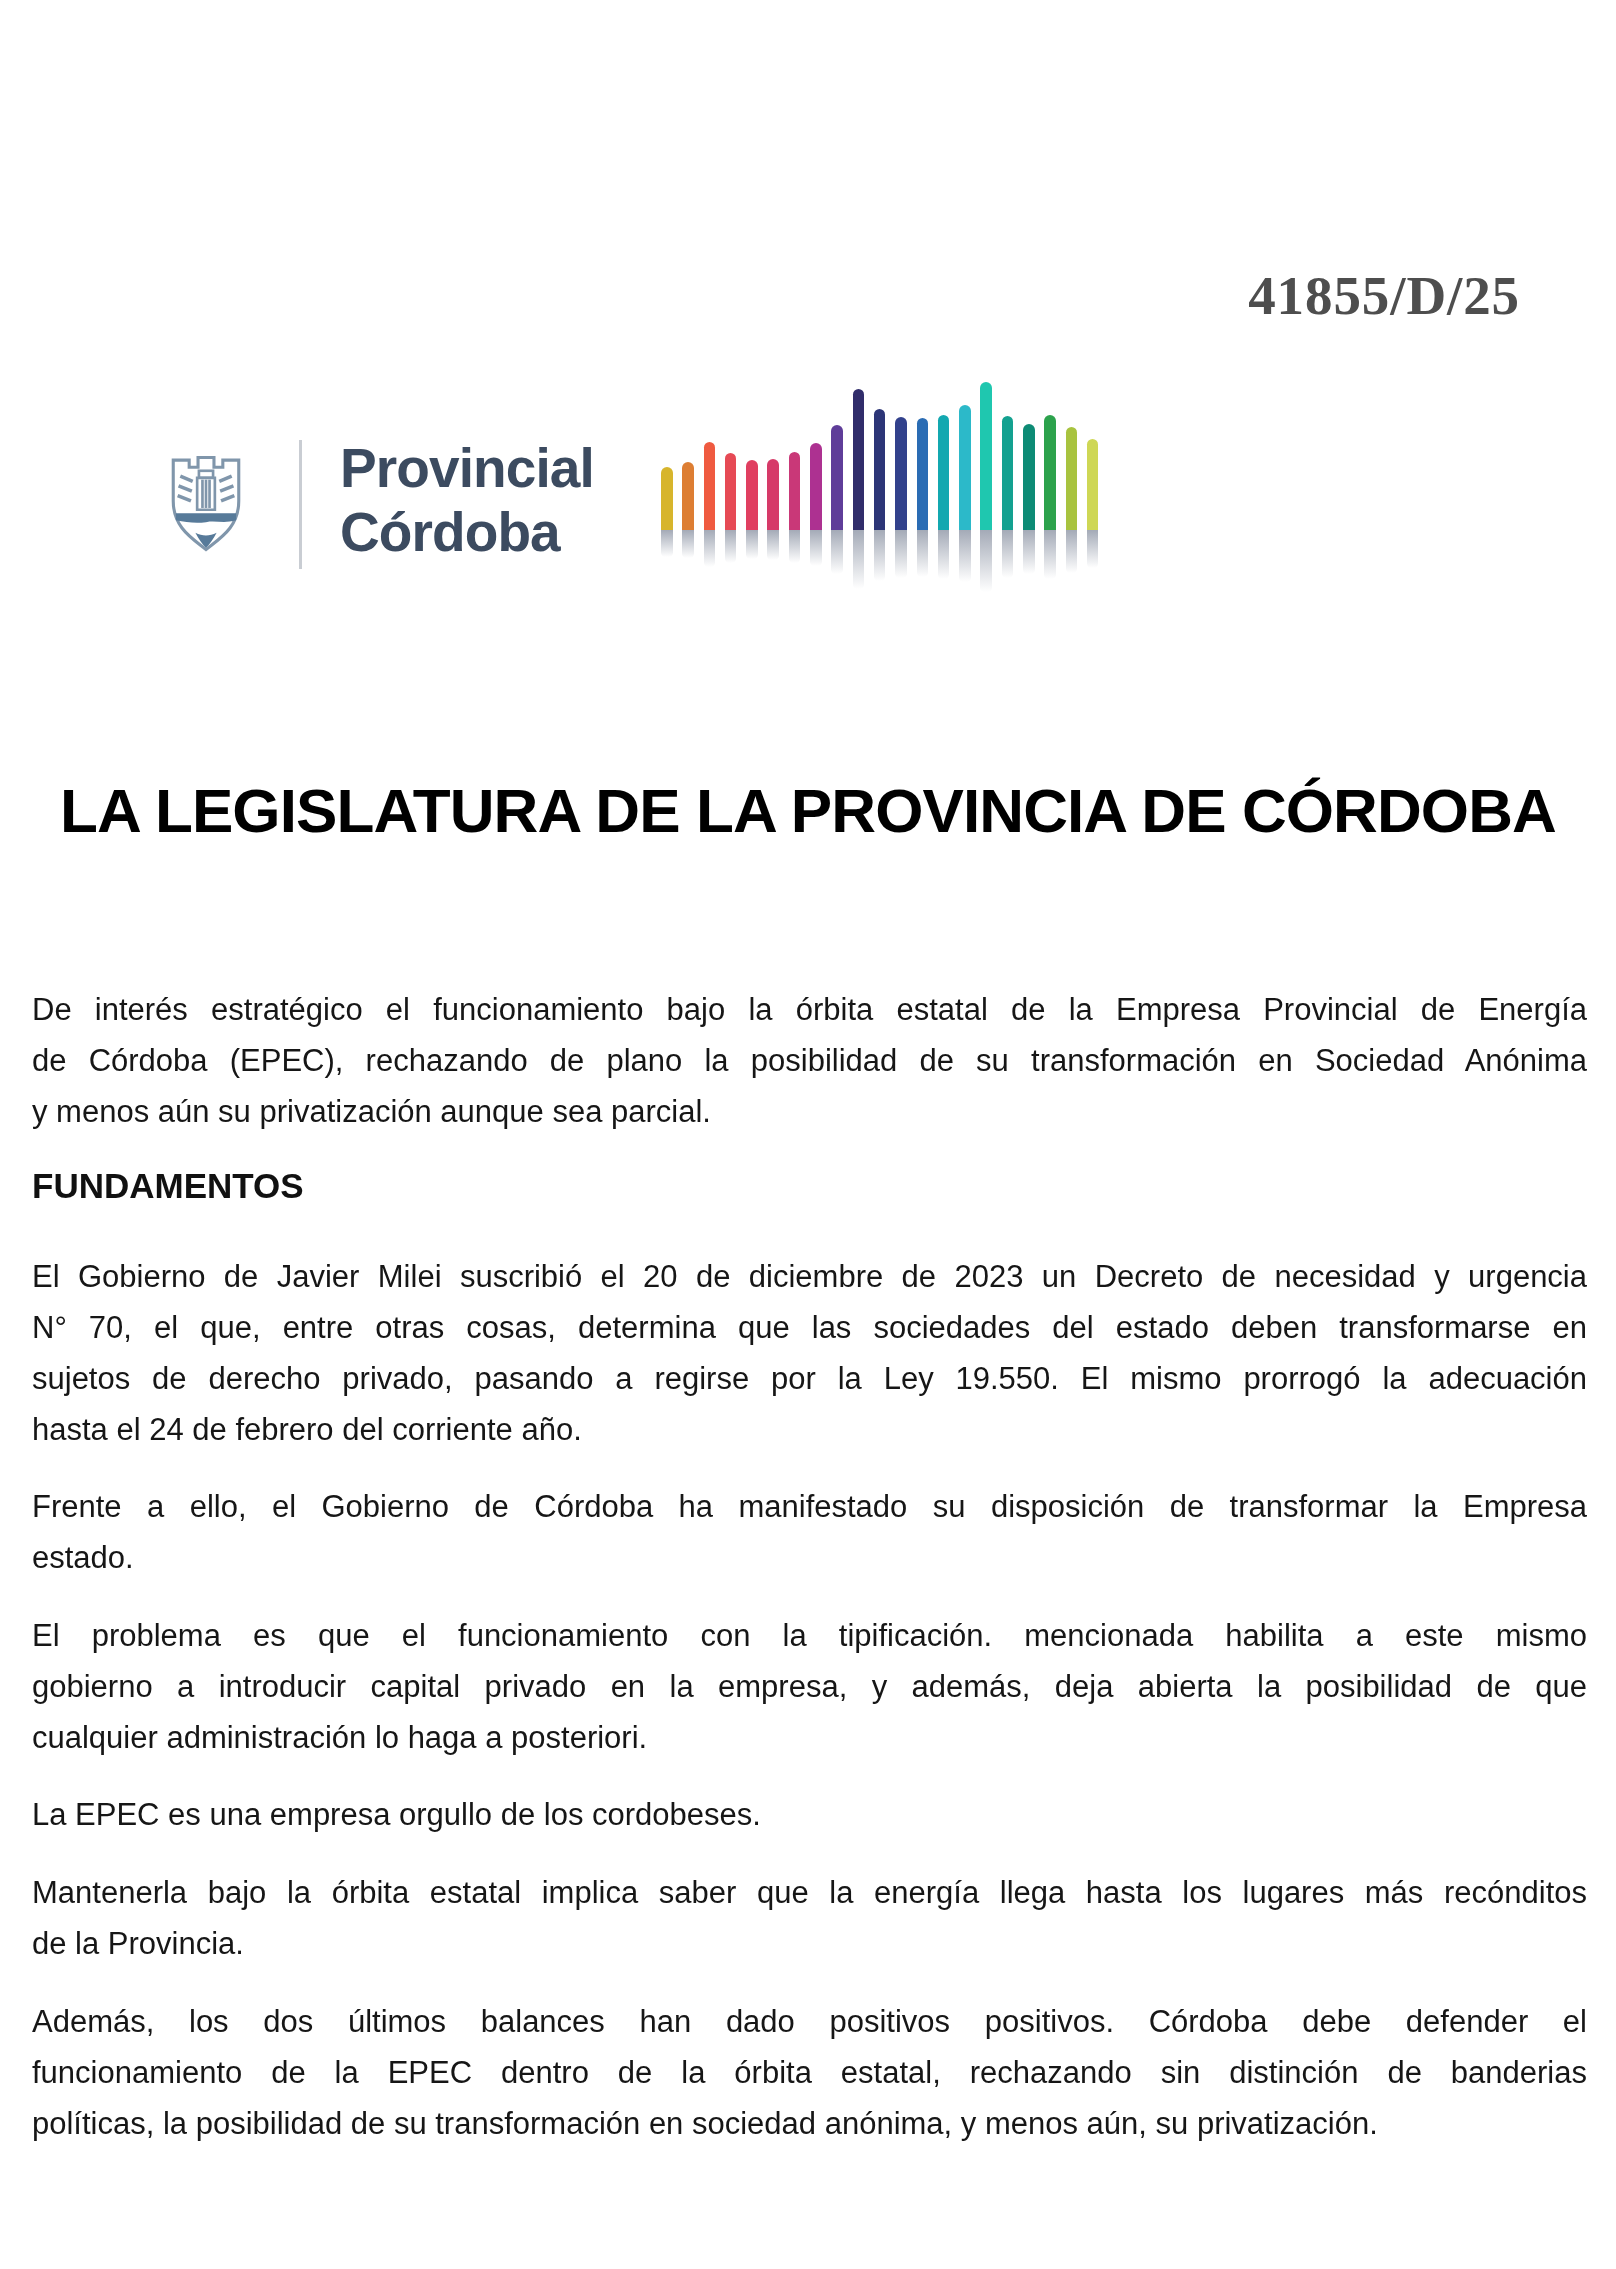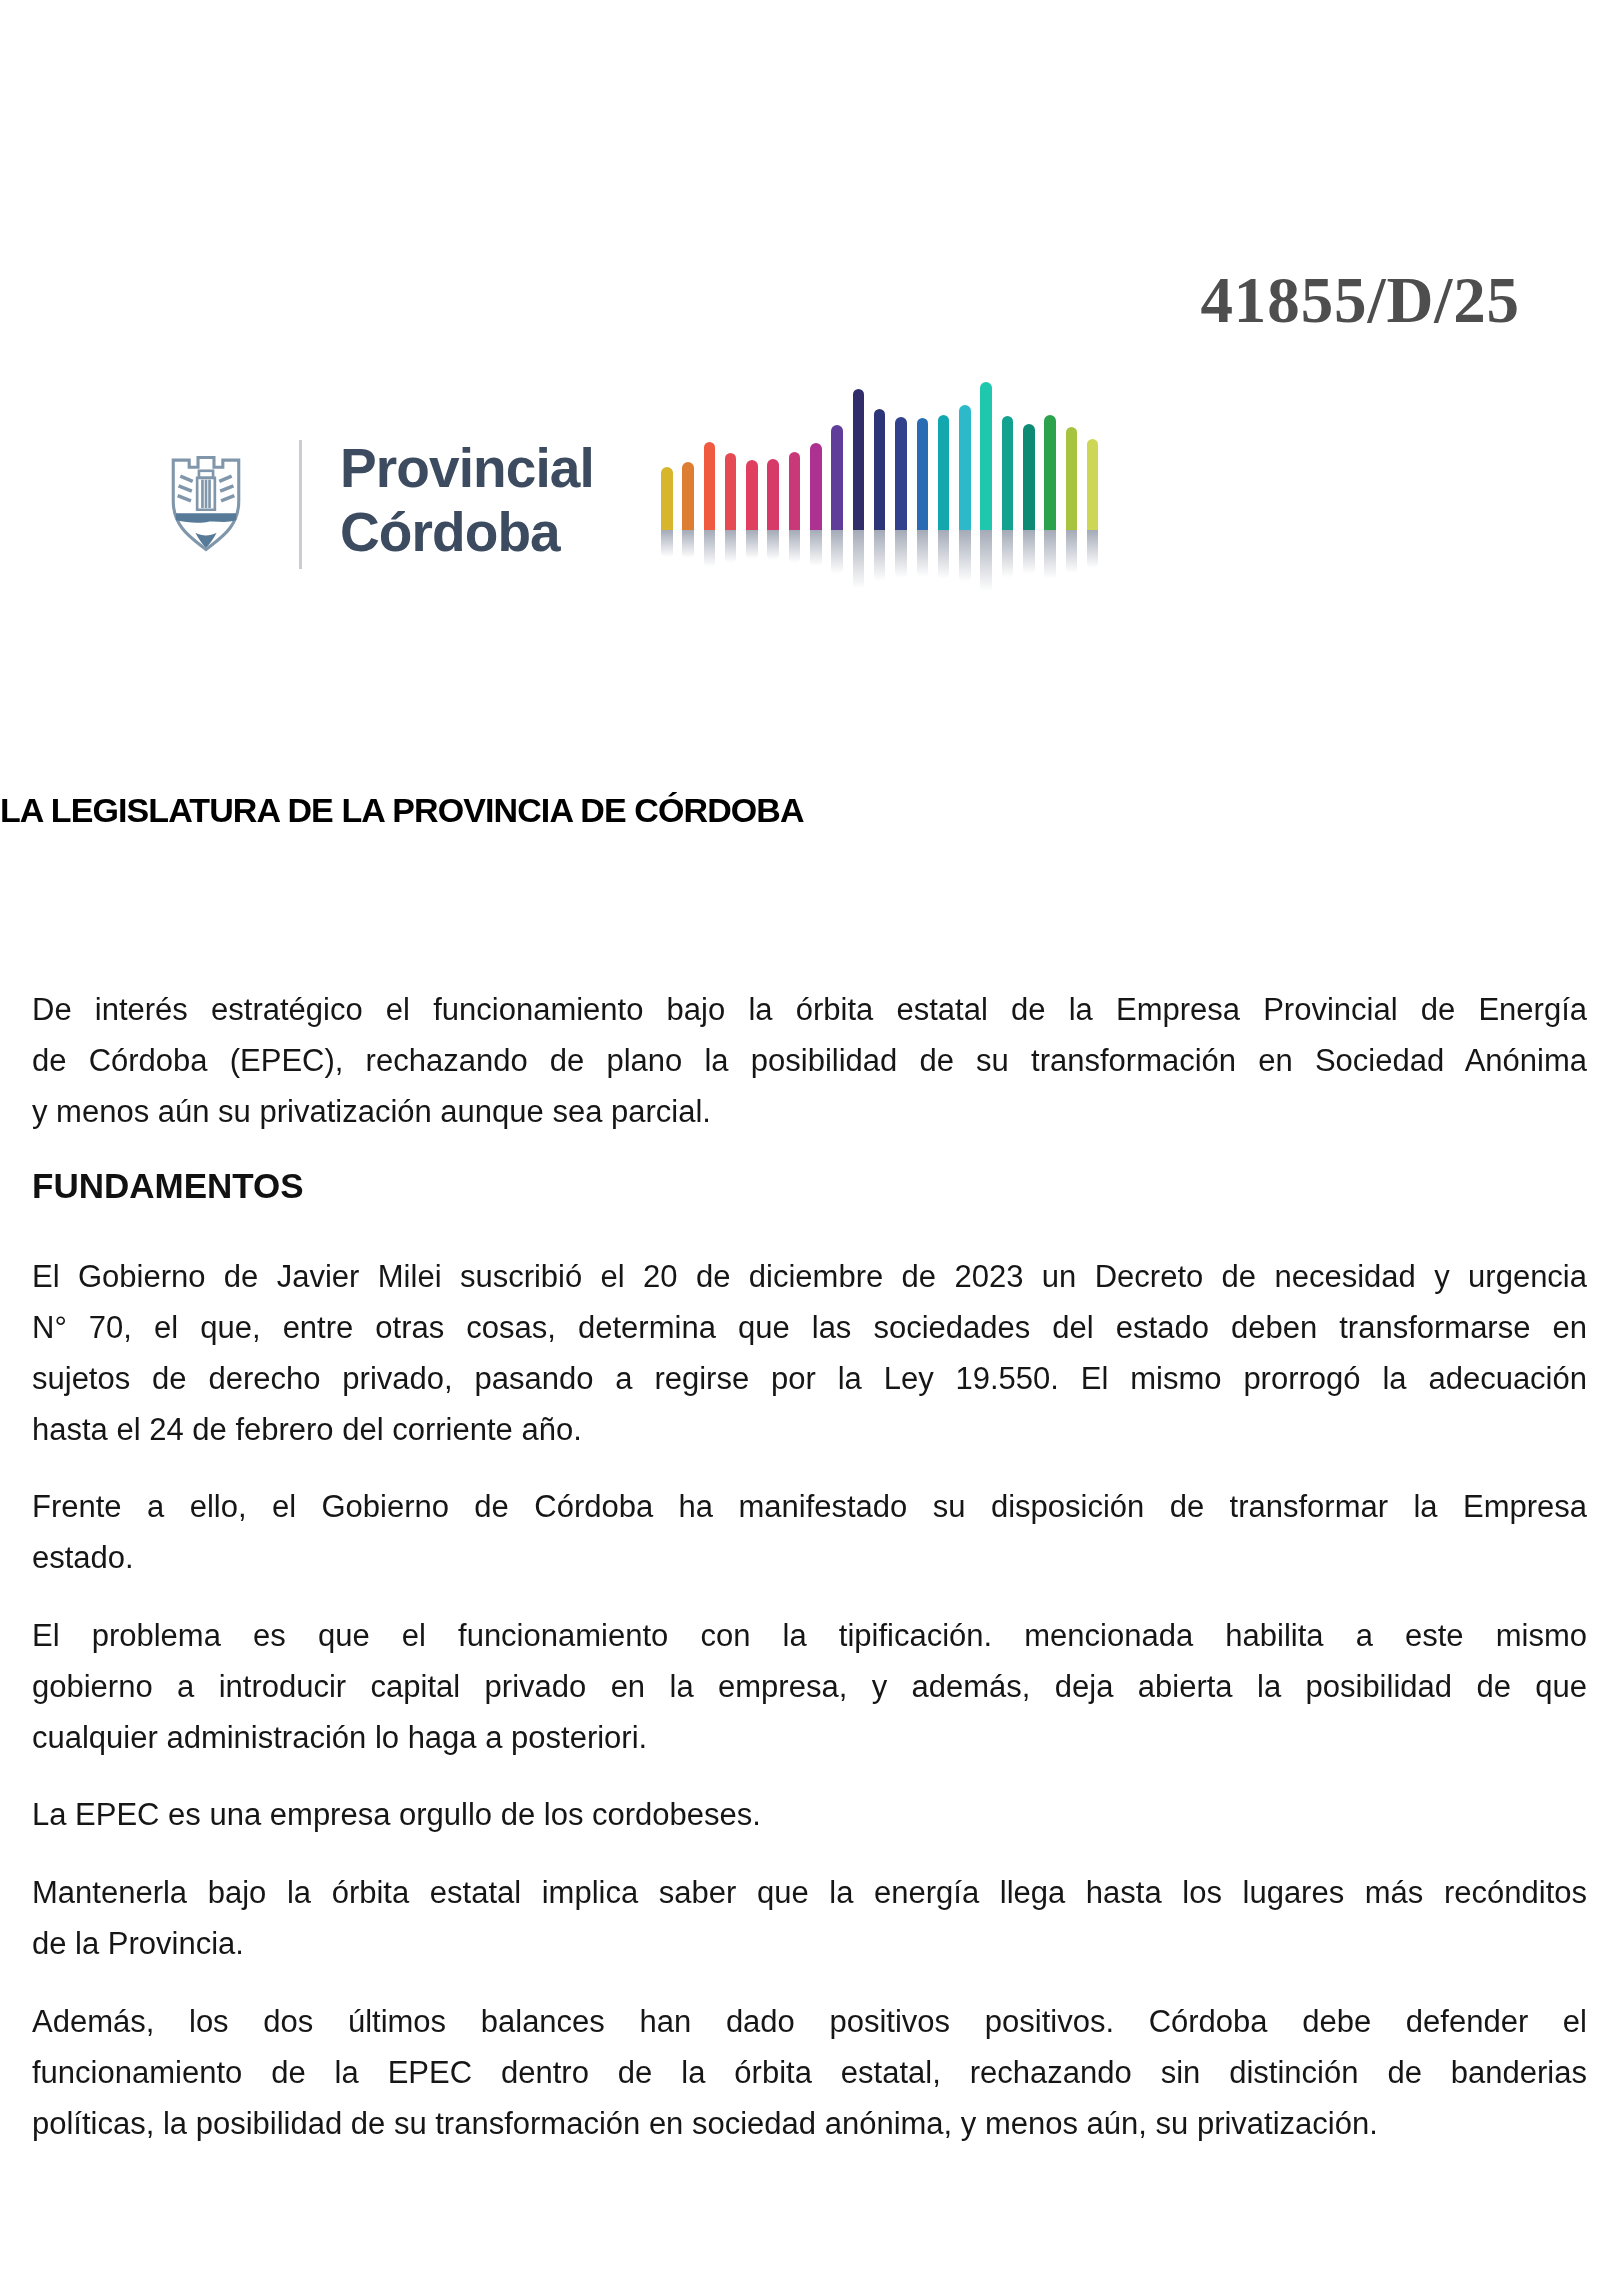--- a/index.html
+++ b/index.html
@@ -11,21 +11,21 @@
     overflow: hidden;
   }
   .page { position: absolute; inset: 0; }
 
   
   .doc-number {
     position: absolute;
     top: 268px; right: 96px;
     font-family: "Liberation Serif", serif;
     font-weight: bold;
-    font-size: 65px;
+    font-size: 55px;
     line-height: 1;
     color: #4e4e4e;
     letter-spacing: 0.9px;
   }
 
   
   .crest { position: absolute; left: 165px; top: 446px; width: 82px; height: 108px; }
   .logo-divider {
     position: absolute; left: 299px; top: 440px;
     width: 2.7px; height: 129px; background: #c9cdd3;
@@ -42,22 +42,22 @@
   }
   .bar { width: 11.5px; position: relative; border-radius: 6.2px 6.2px 0 0; }
   .bar .refl {
     position: absolute; top: 100%; left: 0; width: 100%;
     border-radius: 0 0 4.4px 4.4px;
   }
 
   
   .main-title, .declara {
     position: absolute; left: 0; width: 100%;
-    text-align: left;
-    font-weight: bold; font-size: 34px; line-height: 53px;
+    text-align: center;
+    font-weight: bold; font-size: 62px; line-height: 53px;
     color: #000000; letter-spacing: -0.9px;
   }
   .main-title { top: 784px; }
   .declara   { top: 890px; }
 
   
   .body-text {
     position: absolute; left: 32px; top: 984px;
     width: 1555px;
     font-size: 31px; line-height: 51px;

